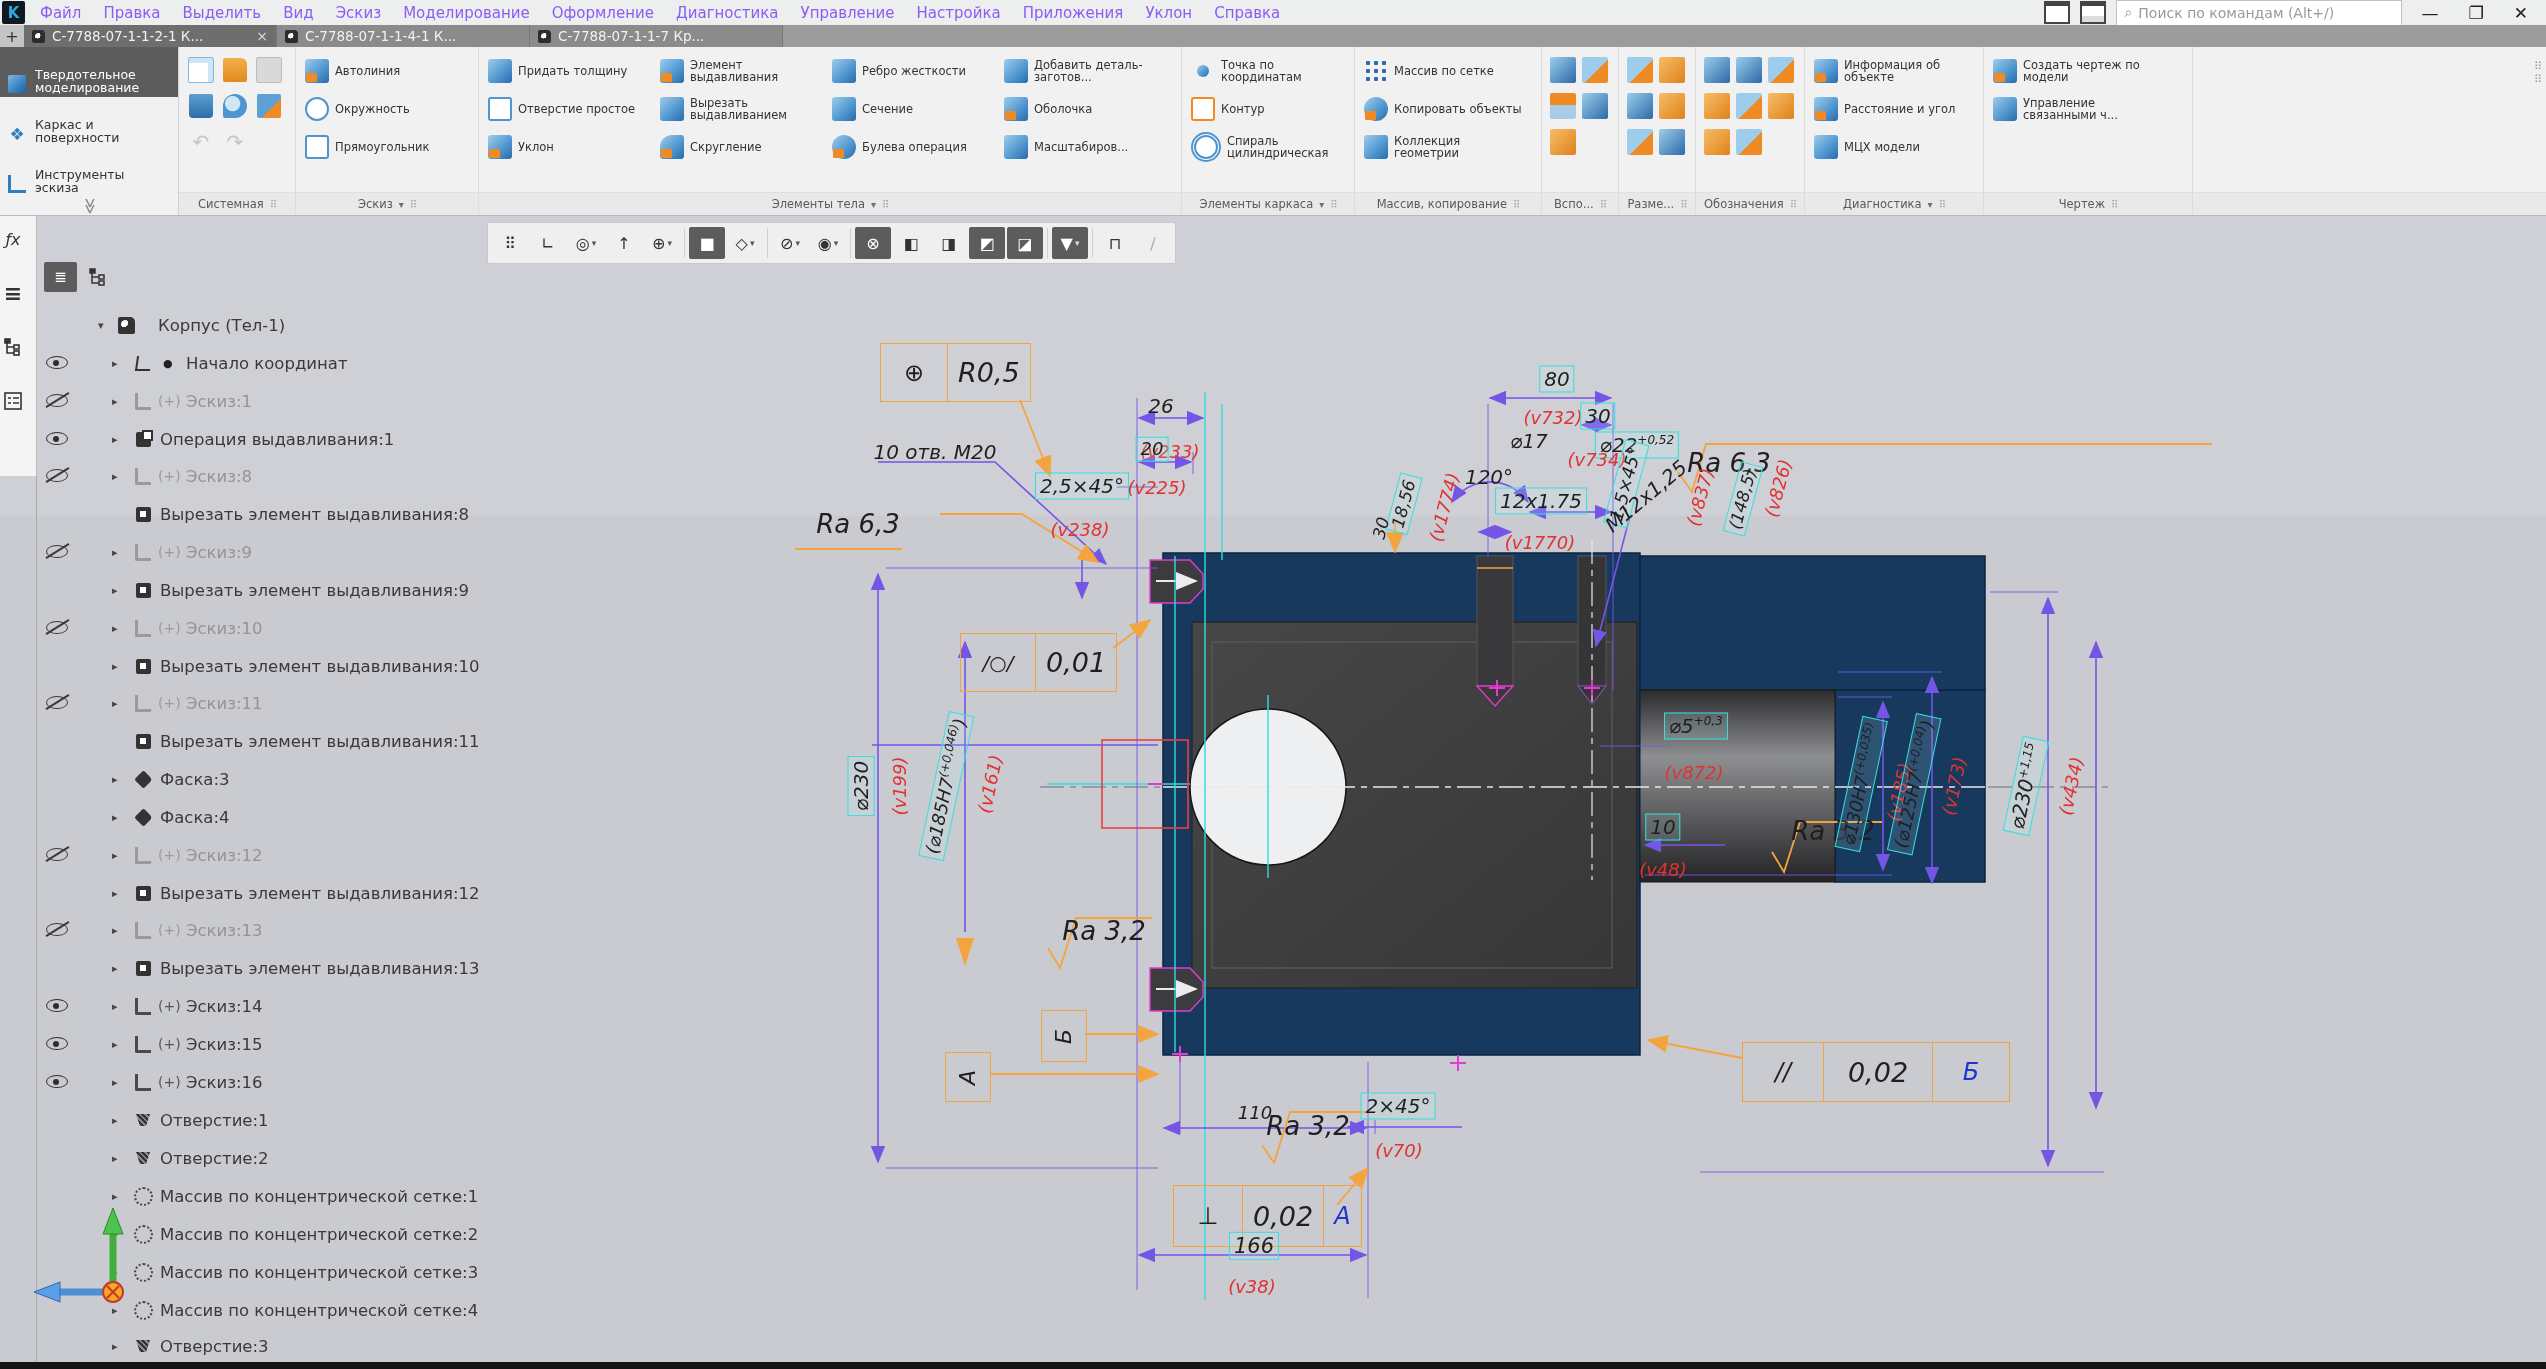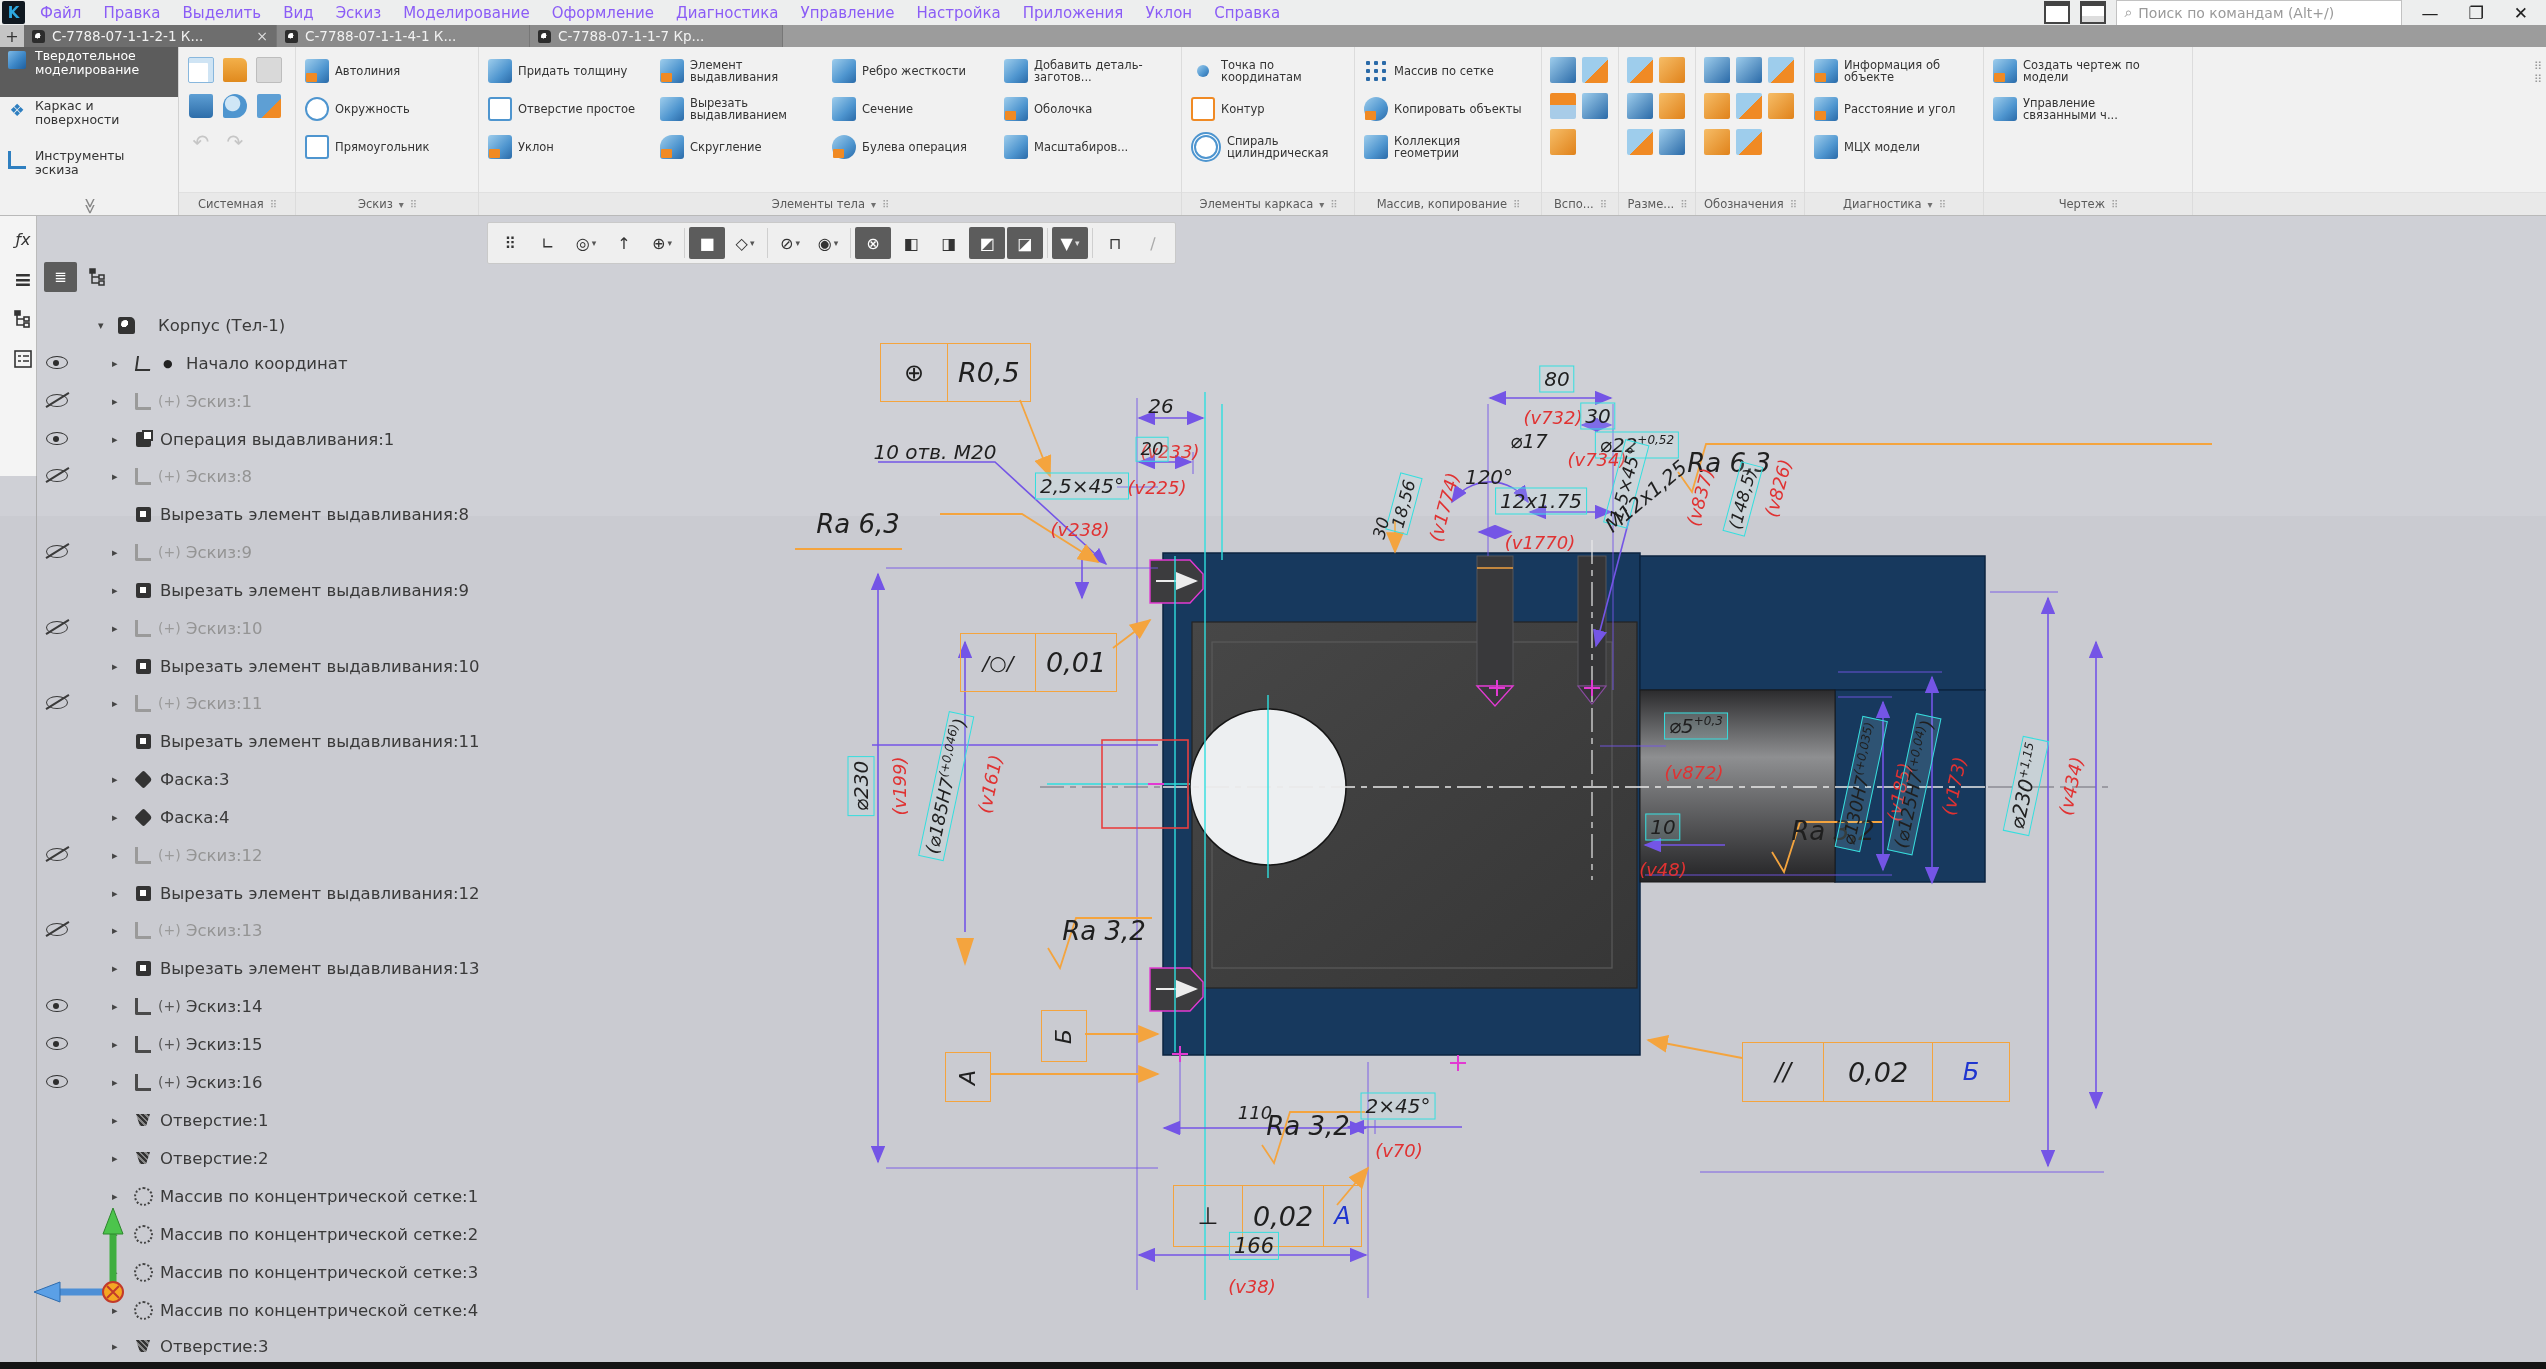--- a/index.html
+++ b/index.html
@@ -31,21 +31,21 @@
   #ribbon{position:absolute;top:47px;left:0;width:2546px;height:168px;background:#f1f1f1;z-index:60;
           display:flex;border-bottom:1px solid #b9b9b9}
   .rgroup{display:flex;flex-direction:column;border-right:1px solid #dcdcdc;position:relative}
   .rg-body{flex:1;display:flex;padding:4px 6px 0 6px;gap:2px}
   .rg-label{height:22px;background:#e9e9e9;display:flex;align-items:center;justify-content:center;
             font-size:11.5px;color:#5a5a5a;gap:6px;border-top:1px solid #e0e0e0;padding:0 6px;white-space:nowrap}
   .grip{color:#a0a0a0;font-size:10px;letter-spacing:-1px}
   .caret{color:#707070;font-size:10px}
   
   #modes{width:178px;display:flex;flex-direction:column;border-right:1px solid #d2d2d2}
-  .mode{flex:1;display:flex;align-items:flex-start;gap:7px;padding:2px 6px;font-size:12.5px;line-height:1.1;color:#333}
+  .mode{flex:1;display:flex;align-items:flex-end;gap:7px;padding:2px 6px;font-size:12.5px;line-height:1.1;color:#333}
   .mode.active{background:#5c5c5c;color:#fff}
   .mode-chev{height:18px;display:flex;align-items:center;justify-content:center;color:#888}
   .mode-ic{width:22px;height:22px;flex:0 0 auto;display:flex;align-items:center;justify-content:center}
   .cube-ic{width:18px;height:18px;background:linear-gradient(135deg,#7db9e6 0%,#3c86c6 55%,#1f5f9e 100%);border-radius:2px}
   .wire-ic{color:#2f7fc0;font-size:17px}
   .lsh-ic{width:15px;height:15px;border-left:3px solid #2f7fc0;border-bottom:3px solid #2f7fc0}
   
   .ritem{display:flex;align-items:center;gap:6px;width:164px;height:36px;padding:0 3px;border-radius:2px}
   .ritem .rlbl{font-size:11.5px;line-height:1.08;color:#333}
   .ri-ic{width:24px;height:24px;flex:0 0 auto;border-radius:3px;position:relative;
@@ -65,21 +65,21 @@
   .t-undo,.t-redo{background:none;color:#c6c6c6;font-size:20px;line-height:24px;text-align:center}
   
   .mini-grid{display:grid;grid-auto-rows:34px;gap:2px;align-items:center;justify-items:center;padding-top:2px}
   .mini{width:26px;height:26px;border-radius:2px;display:flex;align-items:center;justify-content:center}
   .m-b{background:linear-gradient(135deg,#9ecdec,#2a6aa8)}
   .m-o{background:linear-gradient(135deg,#f6bd67,#e0821a)}
   .m-bo{background:linear-gradient(135deg,#9ecdec 55%,#f08a24 55%)}
   .m-flat{background:linear-gradient(180deg,#f08a24 45%,#a8cce8 45%)}
   
   #lstrip{position:absolute;top:216px;left:0;width:36px;height:250px;background:#f4f4f4;z-index:50;
-          border-right:1px solid #bbb;display:flex;flex-direction:column;align-items:flex-end;gap:14px;padding-top:10px}
+          border-right:1px solid #bbb;display:flex;flex-direction:column;align-items:flex-start;gap:28px;padding-top:10px}
   .lsbtn{width:26px;height:26px;display:flex;align-items:center;justify-content:center;color:#333}
   #panel-divider{position:absolute;top:216px;left:36px;width:1px;height:1147px;background:#ababab;z-index:45}
   
   #treebar{position:absolute;top:262px;left:44px;z-index:50;display:flex;gap:4px}
   .tbbtn{width:33px;height:30px;display:flex;align-items:center;justify-content:center;font-size:15px;border-radius:2px;color:#333}
   .tbbtn.active{background:#5c5c5c;color:#fff}
   #tree{position:absolute;top:0;left:0;width:560px;height:1369px;z-index:40;font-size:16.5px;color:#3a3a3a}
   .trow{position:absolute;height:30px;display:flex;align-items:center;white-space:nowrap}
   .eye{position:absolute;left:46px;width:24px;height:22px;top:3px}
   .eye::before{content:"";position:absolute;left:0;top:5px;width:20px;height:11px;border:1.8px solid #2e2e2e;border-radius:50%}

